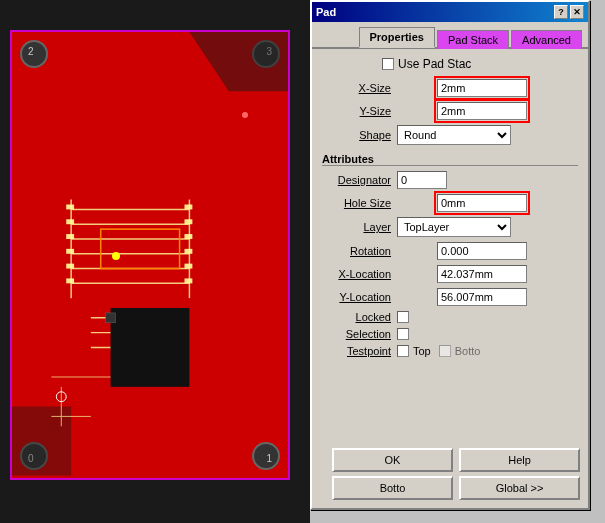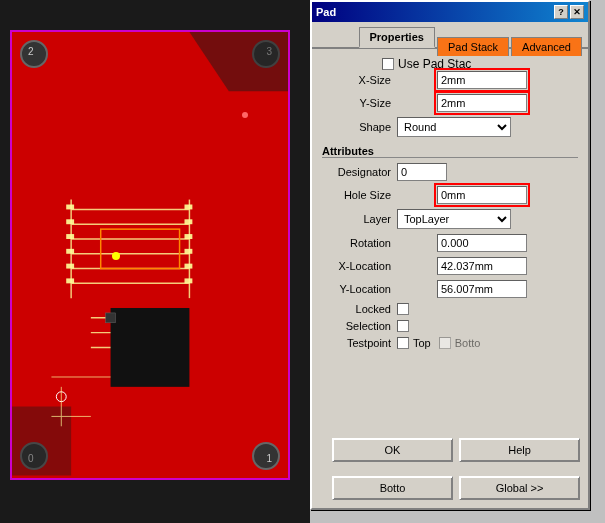--- a/index.html
+++ b/index.html
@@ -141,58 +141,60 @@
       background: #d4d0c8;
       border-bottom: 2px solid #808080;
       justify-content: flex-end;
     }
 
     .tab {
       padding: 3px 10px;
       font-size: 11px;
       border: 1px solid #808080;
       border-bottom: none;
-      background: #f97316;
+      background: #d946ef;
       cursor: pointer;
       margin-right: 2px;
       position: relative;
-      top: 9px;
+      top: 2px;
     }
 
     .tab.active {
       background: #d4d0c8;
       border-bottom: 2px solid #d4d0c8;
       font-weight: bold;
       z-index: 2;
       top: 1px;
     }
 
     
     .form-content {
       padding: 8px 10px;
     }
 
     .use-pad-stack-row {
       display: flex;
       align-items: center;
+      margin-bottom: 8px;
       padding-left: 60px;
     }
 
     .form-row {
       display: flex;
       align-items: center;
       margin-bottom: 5px;
     }
 
     .form-label {
       width: 75px;
       text-align: right;
       padding-right: 6px;
       font-size: 11px;
       flex-shrink: 0;
+      text-decoration: underline;
     }
 
     .form-input {
       height: 18px;
       border: 1px solid #808080;
       border-top-color: #606060;
       border-left-color: #606060;
       background: white;
       padding: 1px 3px;
       font-size: 11px;
@@ -235,21 +237,21 @@
     }
 
     
     .dialog-buttons {
       position: absolute;
       bottom: 8px;
       left: 8px;
       right: 8px;
       display: flex;
       flex-direction: column;
-      gap: 14px;
+      gap: 4px;
       margin-left: 12px;
     }
 
     .btn-row {
       display: flex;
       gap: 6px;
     }
 
     .dialog-btn {
       flex: 1;

